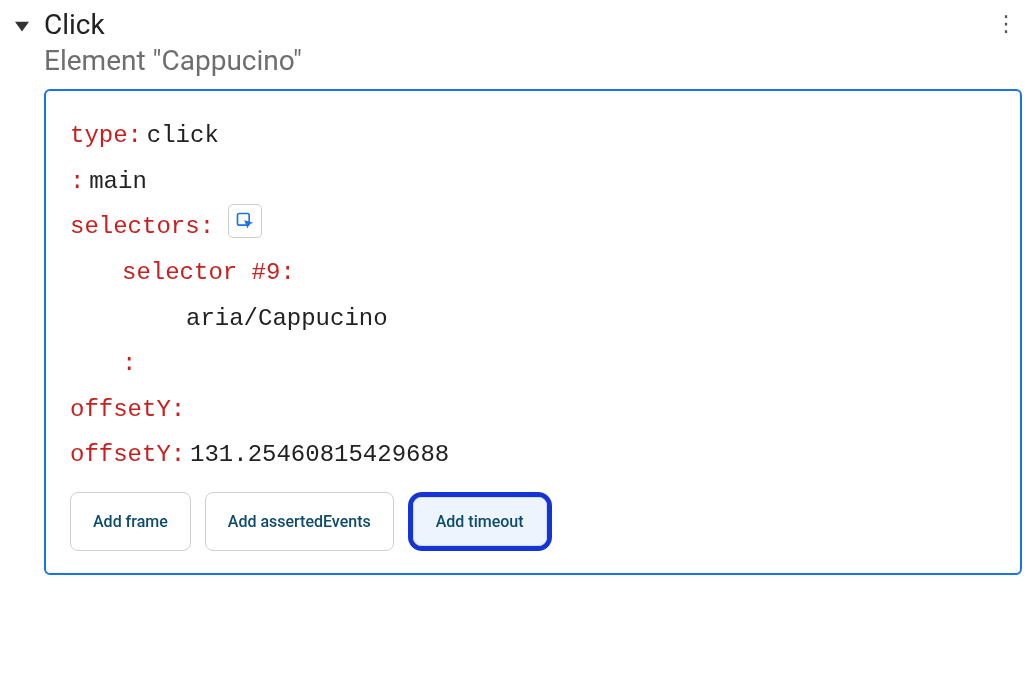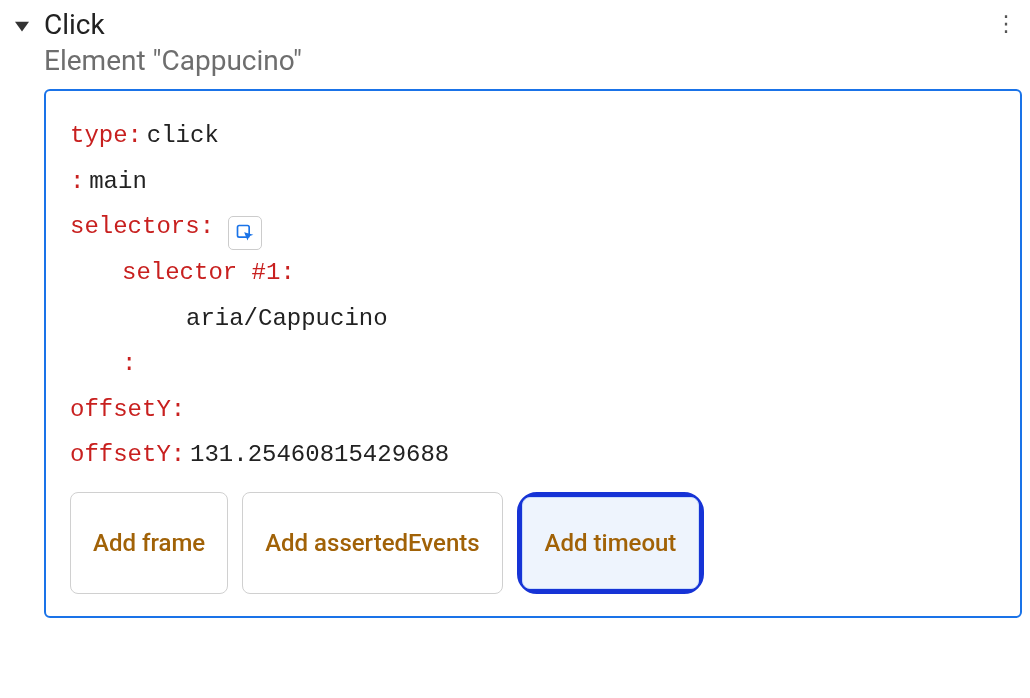--- a/index.html
+++ b/index.html
@@ -67,21 +67,21 @@
       border-radius: 6px;
       margin-left: 36px;
       padding: 22px 24px 22px 24px;
       font-family: ui-monospace, Menlo, Monaco, "Courier New", monospace;
       font-size: 24px;
       line-height: 1.9;
       color: #222;
     }
     .kv-row {
       display: flex;
-      align-items: flex-end;
+      align-items: flex-start;
       flex-wrap: wrap;
       gap: 0;
     }
     .key {
       color: #c8201f;
     }
     .val {
       color: #222;
       margin-left: 0.2em;
     }
@@ -112,33 +112,33 @@
       height: 20px;
     }
     .btn-row {
       display: flex;
       gap: 14px;
       margin-top: 14px;
     }
     .btn {
       border: 1.5px solid #d0d0d0;
       background: #fff;
-      color: #a16207;
-      font-size: 24px;
+      color: #0c4a6e;
+      font-size: 16px;
       font-weight: 500;
-      padding: 31px 22px;
+      padding: 14px 22px;
       border-radius: 8px;
       cursor: pointer;
       font-family: -apple-system, BlinkMacSystemFont, "Segoe UI", Roboto, sans-serif;
     }
     .btn-highlight-ring {
       position: relative;
       display: inline-block;
       border: 5px solid #1633d6;
-      border-radius: 20px;
+      border-radius: 14px;
       padding: 0;
     }
     .btn-highlight-ring .btn {
       border-color: #c9dcfb;
       background: #eef4fd;
     }
   </style>
 </head>
 <body>
 
@@ -177,21 +177,21 @@
         <span class="colon">:</span>
       <span class="selector-pick">
         <svg viewBox="0 0 24 24">
           <rect x="3" y="3" width="14" height="14" rx="2" fill="none" stroke="#1a73e8" stroke-width="2"></rect>
           <path d="M11 11 L22 14 L17 16 L15 21 Z" fill="#1a73e8"></path>
         </svg>
       </span>
     </div>
 
     <div class="kv-row indent-1">
-      <span class="key">selector #1</span>
+      <span class="key">selector #9</span>
         <span class="colon">:</span>
     </div>
     <div class="kv-row indent-2">
       <span class="val" style="margin-left:12px">aria/Cappucino</span>
     </div>
 
     <div class="kv-row indent-1">
         <span class="colon">:</span>
     </div>
 

